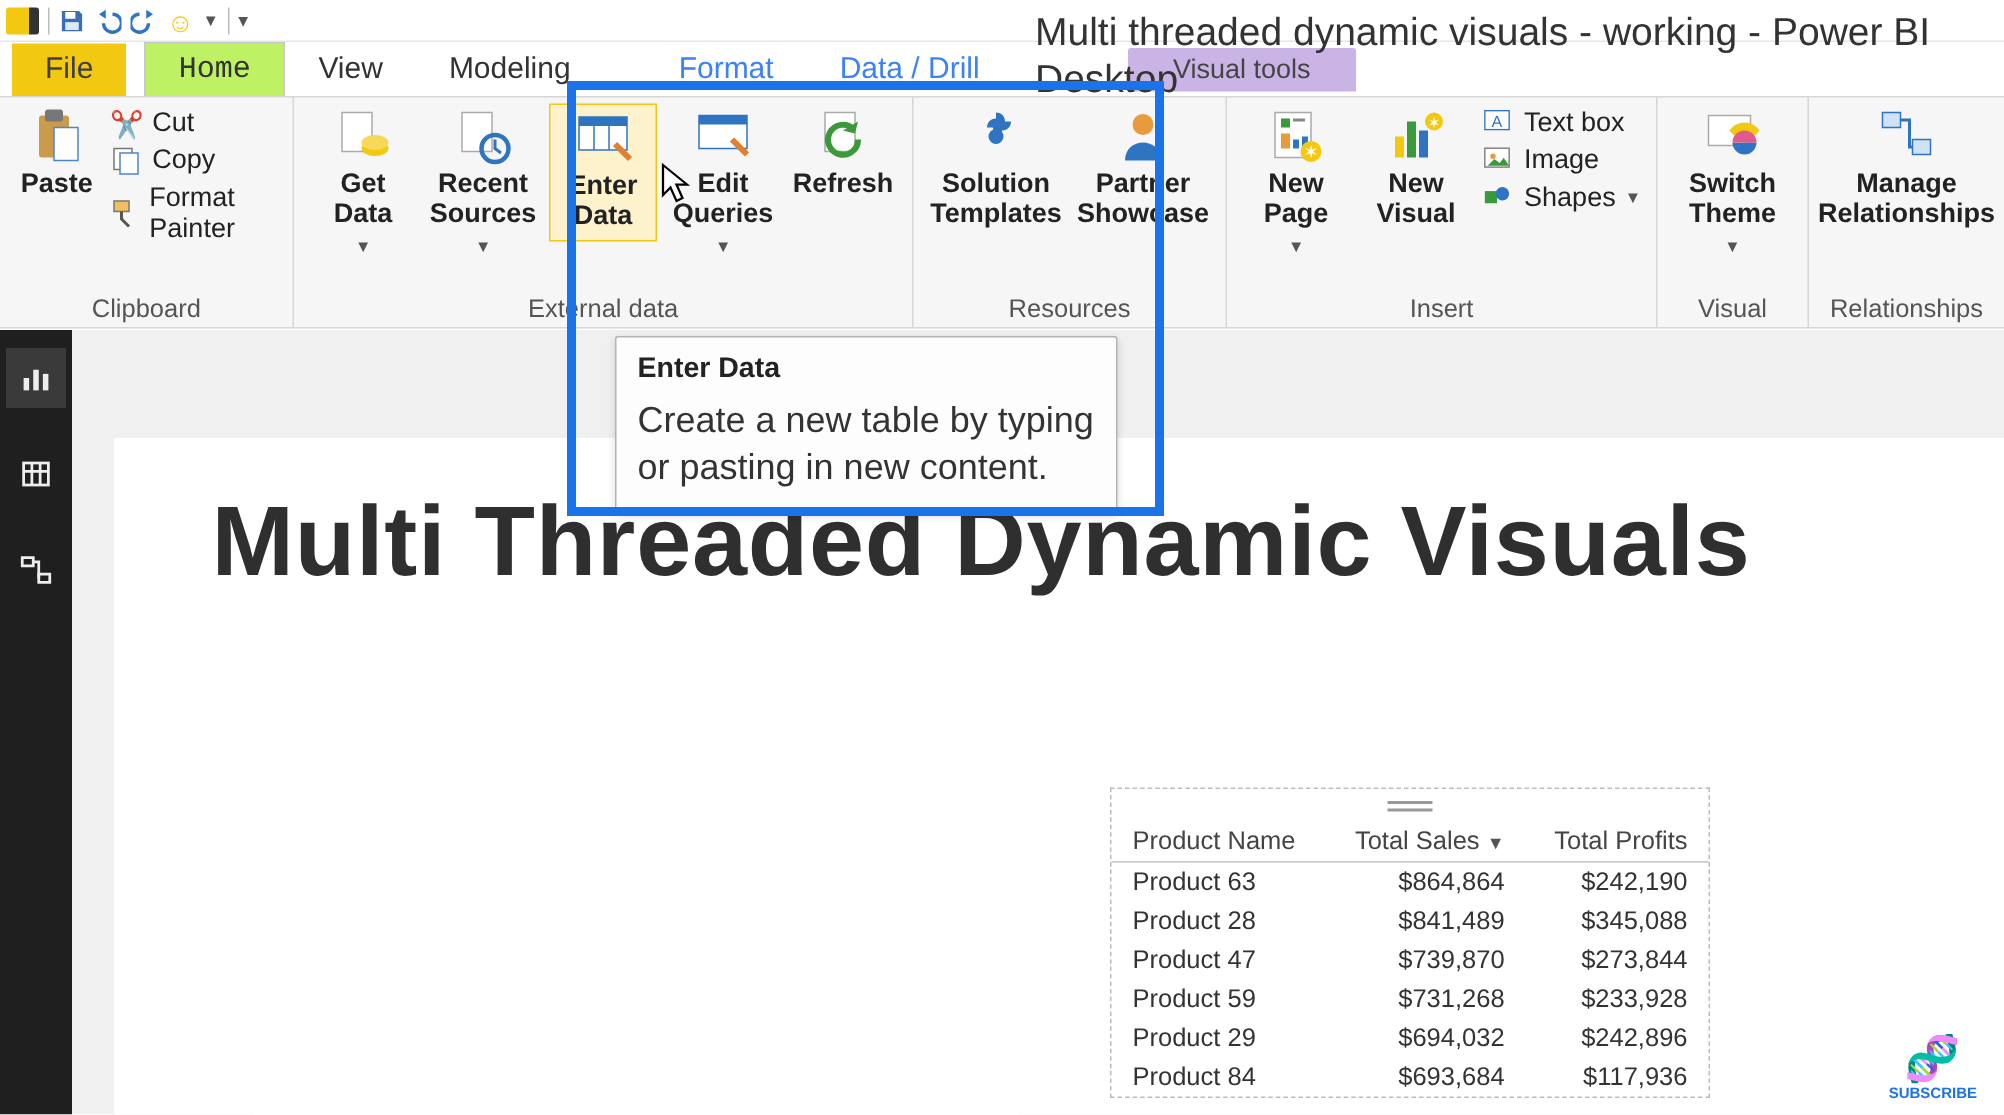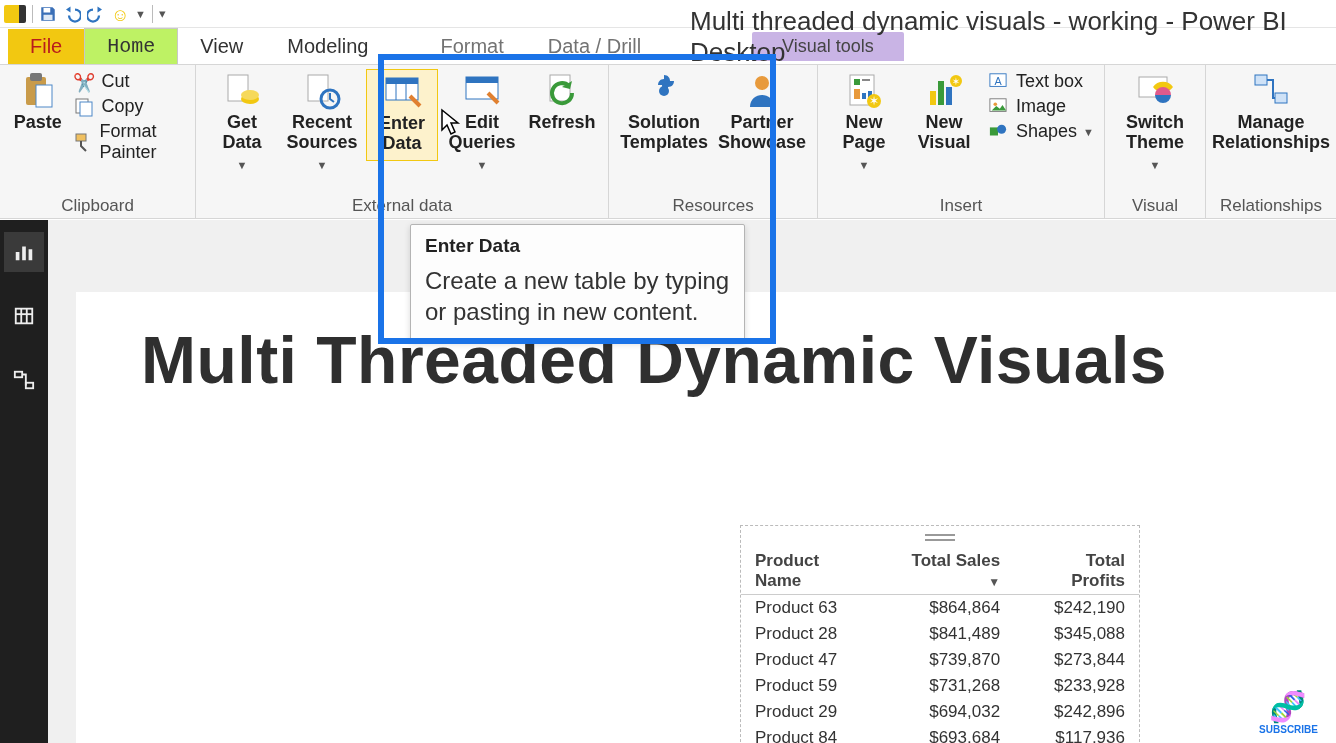--- a/index.html
+++ b/index.html
@@ -7,23 +7,23 @@
   
   .qat { display: flex; align-items: center; height: 28px; padding: 0 4px; gap: 6px; background: #fff; border-bottom: 1px solid #e5e5e5; }
   .qat .qat-logo { width: 22px; height: 18px; background: linear-gradient(90deg,#f2c811 0 70%,#333 70%); border-radius: 2px; }
   .qat .sep { width: 1px; height: 18px; background: #bbb; }
   .qat .qat-icon { width: 18px; height: 18px; display: inline-block; }
   .visual-tools { margin-left: 320px; background: #c9b4e5; color: #444; padding: 4px 30px; font-size: 18px; border-radius: 2px 2px 0 0; margin-top: 32px; }
   .win-title { position: absolute; left: 690px; top: 6px; font-size: 26px; color: #333; }
   
   .tabs { display: flex; align-items: center; height: 36px; padding-left: 8px; background: #fff; }
   .tab { padding: 6px 22px; font-size: 20px; color: #333; cursor: pointer; }
-  .tab.file { background: #f2c811; color: #b91c1c; margin-right: 0; }
+  .tab.file { background: #f2c811; color: #404040; margin-right: 12px; }
   .tab.active { border: 1px solid #c8c8c8; border-bottom: none; background: #bef264; font-family: Liberation Mono, monospace; }
-  .tab.context { color: #737373; }
+  .tab.context { color: #3b82f6; }
   
   .ribbon { display: flex; background: #f6f6f6; border-top: 1px solid #d6d6d6; border-bottom: 1px solid #d6d6d6; height: 155px; position: relative; }
   .group { display: flex; flex-direction: column; justify-content: space-between; border-right: 1px solid #d6d6d6; padding: 4px 10px 2px; }
   .group-body { display: flex; align-items: flex-start; gap: 8px; flex: 1; }
   .group-label { text-align: center; font-size: 17px; color: #555; padding-top: 2px; }
   .big-btn { display: flex; flex-direction: column; align-items: center; justify-content: flex-start; width: 72px; padding: 2px 2px; gap: 2px; text-align: center; line-height: 1.1; font-size: 18px; cursor: pointer; }
   .big-btn .ico { width: 40px; height: 40px; display: flex; align-items: center; justify-content: center; font-size: 30px; }
   .big-btn .lbl { min-height: 44px; font-weight: bold; }
   .mini-list { display: flex; flex-direction: column; gap: 4px; padding-top: 2px; }
   .mini-item { display: flex; align-items: center; gap: 6px; font-size: 18px; cursor: pointer; }
@@ -41,21 +41,21 @@
   .tooltip .tt-title { font-weight: 700; font-size: 19px; margin-bottom: 8px; }
   .tooltip .tt-body { font-size: 24px; color: #333; line-height: 1.3; }
   
   .highlight { position: absolute; border: 6px solid #1a73e8; pointer-events: none; left: 378px; top: 54px; width: 398px; height: 290px; z-index: 6; }
   
   .visual { position: absolute; left: 740px; top: 525px; width: 400px; border: 1px dashed #bbb; background: #fff; padding-top: 8px; }
   .visual .grip { width: 30px; height: 4px; margin: 0 auto 10px; }
   .visual .grip::before, .visual .grip::after { content: ""; display: block; height: 2px; background: #999; margin-bottom: 3px; }
   .visual table { width: 100%; border-collapse: collapse; font-size: 17px; color: #333; }
   .visual th, .visual td { padding: 3px 14px; text-align: left; }
-  .visual th { font-weight: 700; color: #444; border-bottom: 1px solid #ccc; }
+  .visual th { font-weight: 400; color: #444; border-bottom: 1px solid #ccc; }
   .visual th .sort { font-size: 12px; color: #555; }
   .visual td.num { text-align: right; }
   .visual th.num { text-align: right; }
   
   .cursor { position: absolute; font-size: 22px; z-index: 10; pointer-events: none; }
   
   svg { display: block; }
   .subscribe { position: absolute; right: 18px; bottom: 8px; text-align: center; color: #1a73e8; font-size: 10px; font-weight: 700; }
   .subscribe .dna { font-size: 30px; }
 </style>

